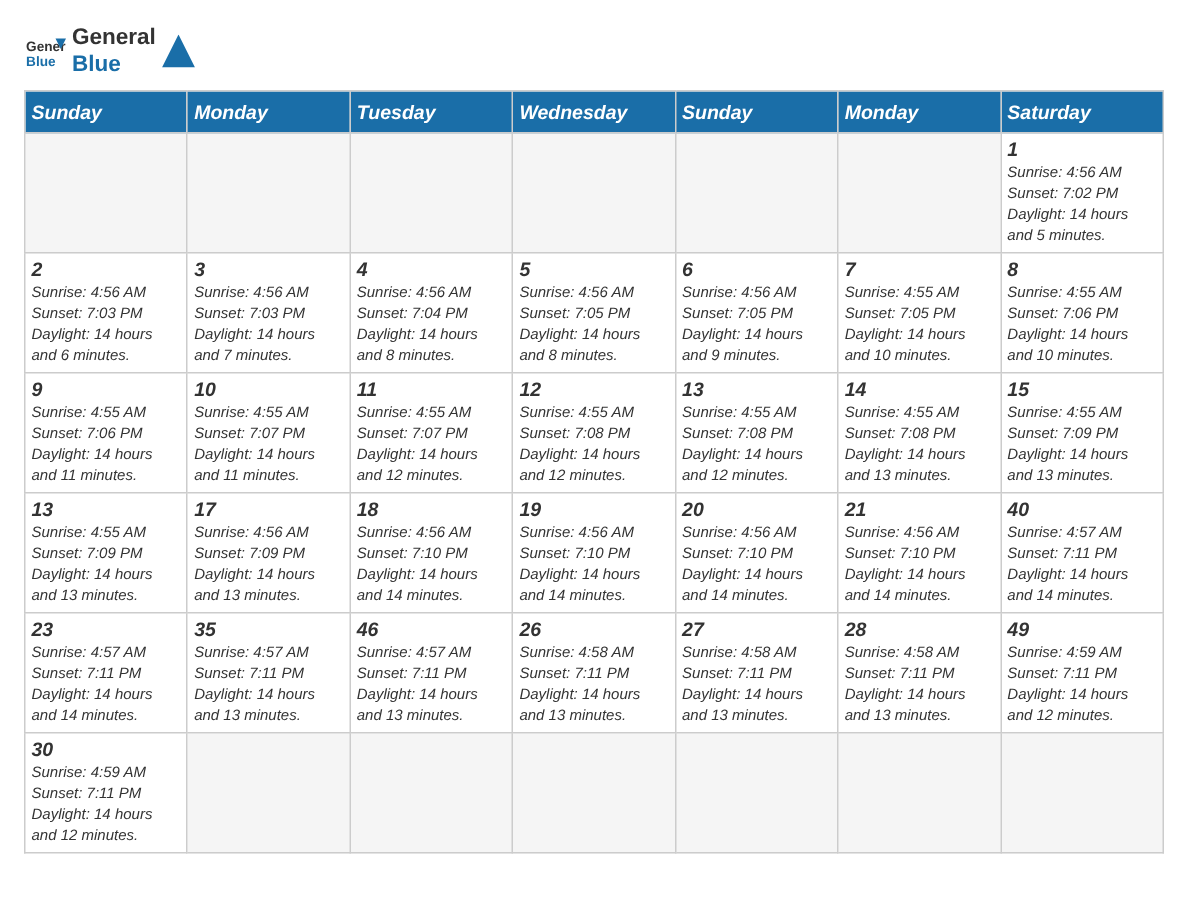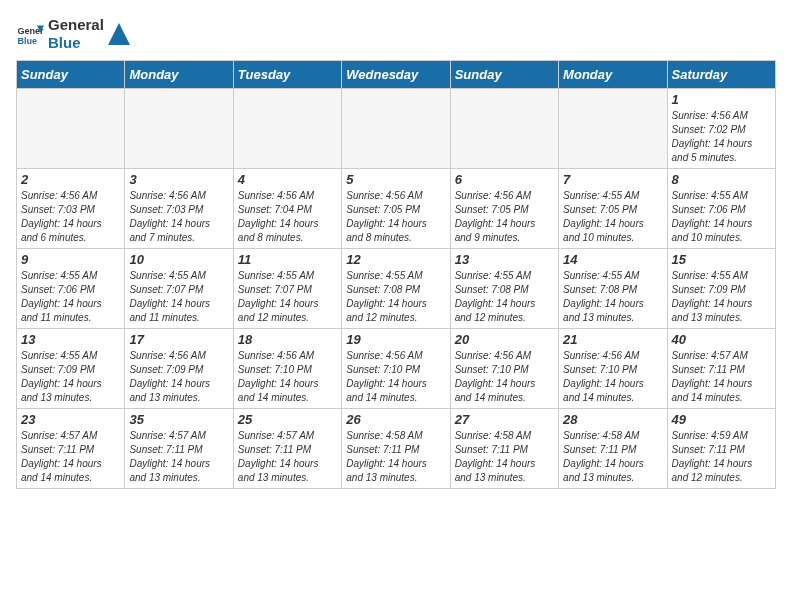--- a/index.html
+++ b/index.html
@@ -219,34 +219,46 @@
       <tr>
         <td>
           <span class="day-number">23</span>
           <div class="day-info">Sunrise: 4:57 AM<br>Sunset: 7:11 PM<br>Daylight: 14 hours<br>and 14 minutes.</div>
         </td>
         <td>
           <span class="day-number">35</span>
           <div class="day-info">Sunrise: 4:57 AM<br>Sunset: 7:11 PM<br>Daylight: 14 hours<br>and 13 minutes.</div>
         </td>
         <td>
-          <span class="day-number">25</span>
+          <span class="day-number">46</span>
           <div class="day-info">Sunrise: 4:57 AM<br>Sunset: 7:11 PM<br>Daylight: 14 hours<br>and 13 minutes.</div>
         </td>
         <td>
           <span class="day-number">26</span>
           <div class="day-info">Sunrise: 4:58 AM<br>Sunset: 7:11 PM<br>Daylight: 14 hours<br>and 13 minutes.</div>
         </td>
         <td>
           <span class="day-number">27</span>
           <div class="day-info">Sunrise: 4:58 AM<br>Sunset: 7:11 PM<br>Daylight: 14 hours<br>and 13 minutes.</div>
         </td>
         <td>
           <span class="day-number">28</span>
           <div class="day-info">Sunrise: 4:58 AM<br>Sunset: 7:11 PM<br>Daylight: 14 hours<br>and 13 minutes.</div>
         </td>
         <td>
           <span class="day-number">49</span>
           <div class="day-info">Sunrise: 4:59 AM<br>Sunset: 7:11 PM<br>Daylight: 14 hours<br>and 12 minutes.</div>
         </td>
+      </tr>
+      <tr>
+        <td>
+          <span class="day-number">30</span>
+          <div class="day-info">Sunrise: 4:59 AM<br>Sunset: 7:11 PM<br>Daylight: 14 hours<br>and 12 minutes.</div>
+        </td>
+        <td class="empty"></td>
+        <td class="empty"></td>
+        <td class="empty"></td>
+        <td class="empty"></td>
+        <td class="empty"></td>
+        <td class="empty"></td>
       </tr>
     </tbody>
 </table>
 
 </body></html>

